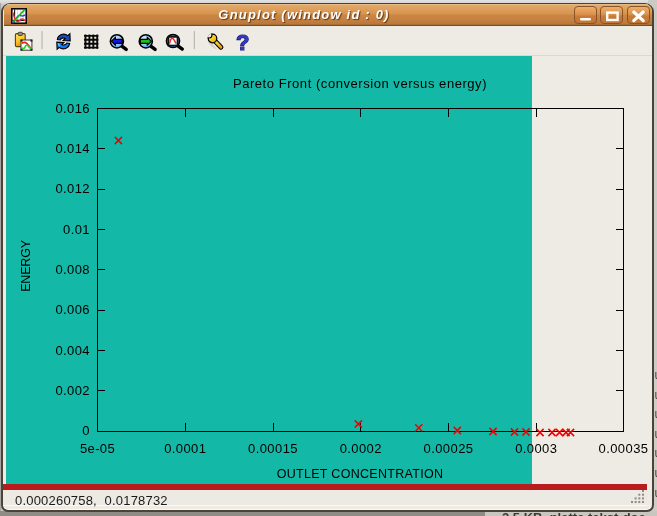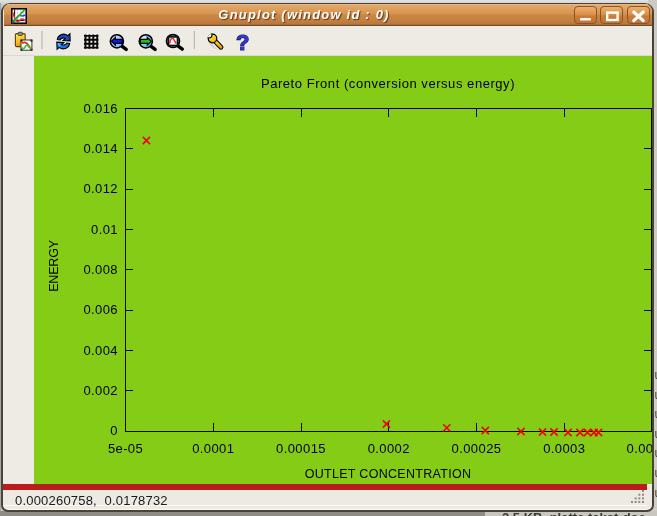--- a/index.html
+++ b/index.html
@@ -21,21 +21,21 @@
   border-bottom:1px solid #6e4f2e;box-sizing:border-box;font-style:italic;}
 #titletext{position:absolute;left:0;top:3px;width:600px;text-align:center;
   font-size:13px;font-weight:bold;letter-spacing:1.2px;color:#fff;text-shadow:1px 1px 1px rgba(90,45,10,.9);}
 #wicon{position:absolute;left:7px;top:4px;}
 .wbtn{position:absolute;top:2px;width:23px;height:18px;box-sizing:border-box;
   border:1px solid #8a5329;border-radius:4px;
   background:linear-gradient(to bottom,#edb06c 0,#d98e47 50%,#c97c3a 55%,#c47434 100%);}
 .wbtn svg{position:absolute;left:0;top:0;}
 #toolbar{position:absolute;left:0;top:22px;width:100%;height:30px;background:#eeebe4;
   border-bottom:1px solid #dcd8d1;box-sizing:border-box;}
-#canvas{position:absolute;left:3px;top:52px;width:618px;height:428px;background:#84cc16;margin-left:28px;}
+#canvas{position:absolute;left:3px;top:52px;width:526px;height:428px;background:#14b8a6;}
 #statusbar{position:absolute;left:0px;top:480px;width:644px;height:22px;box-sizing:border-box;
   background:#edeae3;border-top:6px solid #b91c1c;border-bottom:1px solid #fbfaf7;}
 #statustext{position:absolute;left:12px;top:3px;font-size:13px;letter-spacing:0.2px;color:#1a1a1a;}
 svg text{font-family:"Liberation Sans",sans-serif;}
 </style></head>
 <body>
 <div id="desktop"></div>
 <div id="deskleft"></div>
 <div id="deskright"></div>
 <div id="deskrlow"></div>

